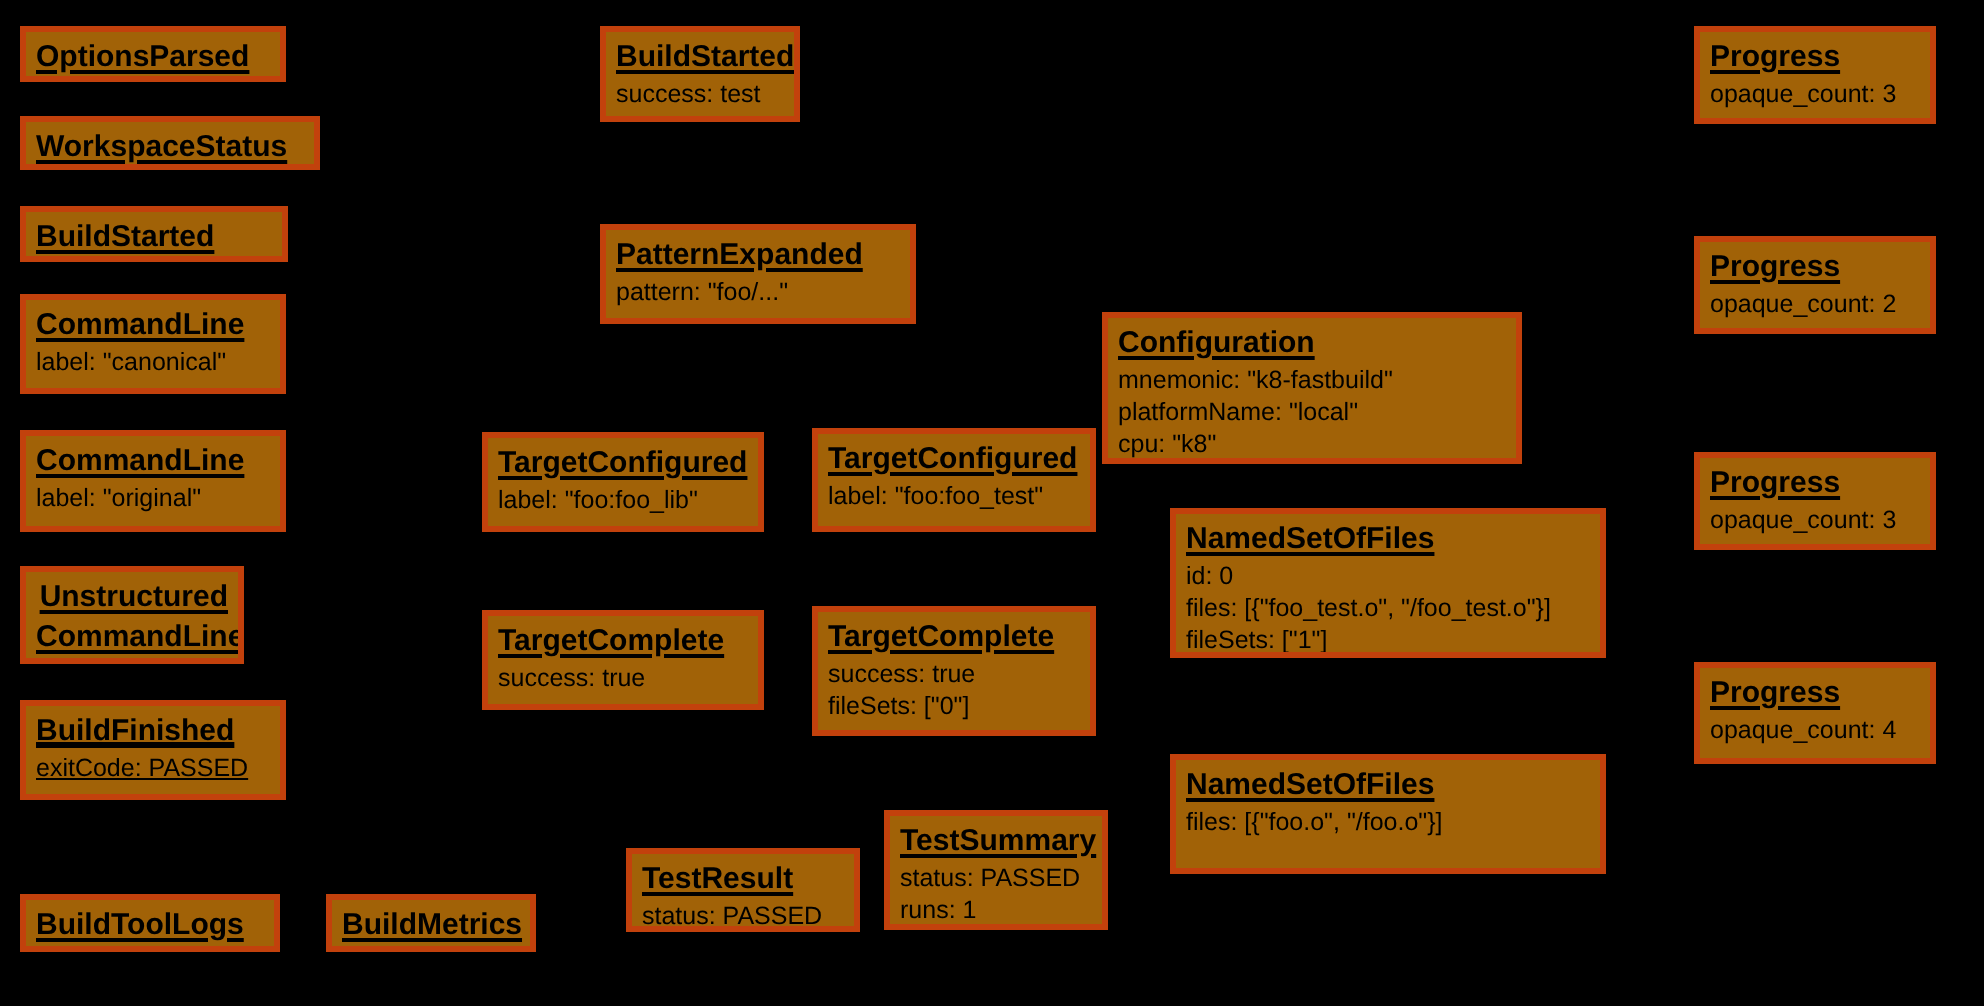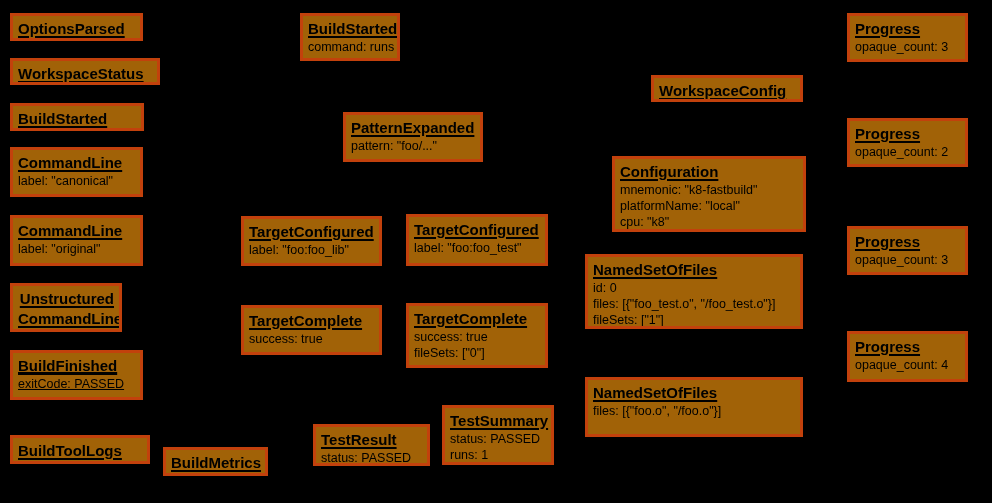--- a/index.html
+++ b/index.html
@@ -69,34 +69,34 @@
   <div class="box" style="left:10px; top:283px; width:112px; height:49px;text-align:right;">
     <div class="title">Unstructured</div>
     <div class="title">CommandLine</div>
   </div>
 
   <div class="box" style="left:10px; top:350px; width:133px; height:50px;text-decoration:underline;">
     <div class="title">BuildFinished</div>
     <div class="field">exitCode: PASSED</div>
   </div>
 
-  <div class="box" style="left:10px; top:435px; width:140px; height:29px;">
+  <div class="box" style="left:10px; top:447px; width:130px; height:29px;">
     <div class="title">BuildToolLogs</div>
   </div>
 
   <div class="box" style="left:163px; top:447px; width:105px; height:29px;">
     <div class="title">BuildMetrics</div>
   </div>
 
   <div class="box" style="left:300px; top:13px; width:100px; height:48px;">
     <div class="title">BuildStarted</div>
-    <div class="field">command: runs</div>
+    <div class="field">success: test</div>
   </div>
 
-  <div class="box" style="left:300px; top:112px; width:140px; height:50px;margin-left:43px;">
+  <div class="box" style="left:300px; top:112px; width:158px; height:50px;">
     <div class="title">PatternExpanded</div>
     <div class="field">pattern: "foo/..."</div>
   </div>
 
   <div class="box" style="left:241px; top:216px; width:141px; height:50px;">
     <div class="title">TargetConfigured</div>
     <div class="field">label: "foo:foo_lib"</div>
   </div>
 
   <div class="box" style="left:406px; top:214px; width:142px; height:52px;">
@@ -119,25 +119,22 @@
     <div class="title">TestResult</div>
     <div class="field">status: PASSED</div>
   </div>
 
   <div class="box" style="left:442px; top:405px; width:112px; height:60px;">
     <div class="title">TestSummary</div>
     <div class="field">status: PASSED</div>
     <div class="field">runs: 1</div>
   </div>
 
-  <div class="box" style="left:651px; top:75px; width:152px; height:27px;">
-    <div class="title">WorkspaceConfig</div>
-  </div>
 
-  <div class="box" style="left:612px; top:156px; width:194px; height:76px;">
+  <div class="box" style="left:551px; top:156px; width:210px; height:76px;">
     <div class="title">Configuration</div>
     <div class="field">mnemonic: "k8-fastbuild"</div>
     <div class="field">platformName: "local"</div>
     <div class="field">cpu: "k8"</div>
   </div>
 
   <div class="box" style="left:585px; top:254px; width:218px; height:75px;">
     <div class="title">NamedSetOfFiles</div>
     <div class="field">id: 0</div>
     <div class="field">files: [{"foo_test.o", "/foo_test.o"}]</div>

